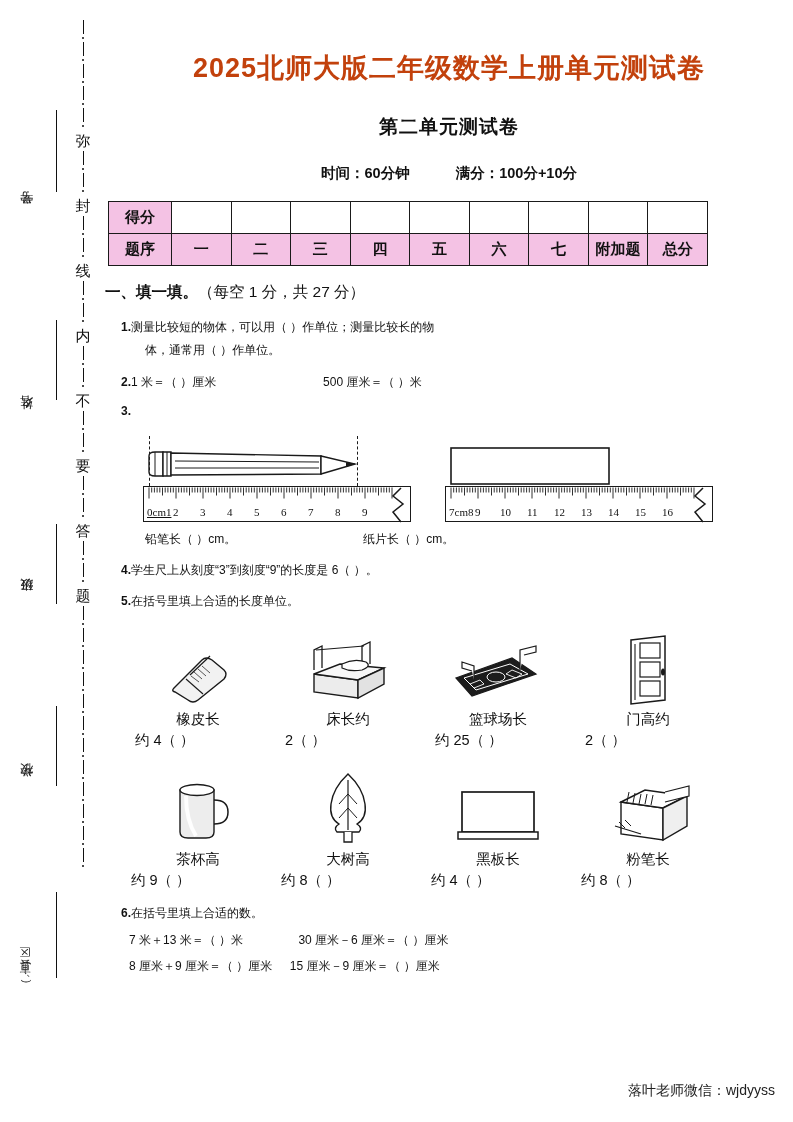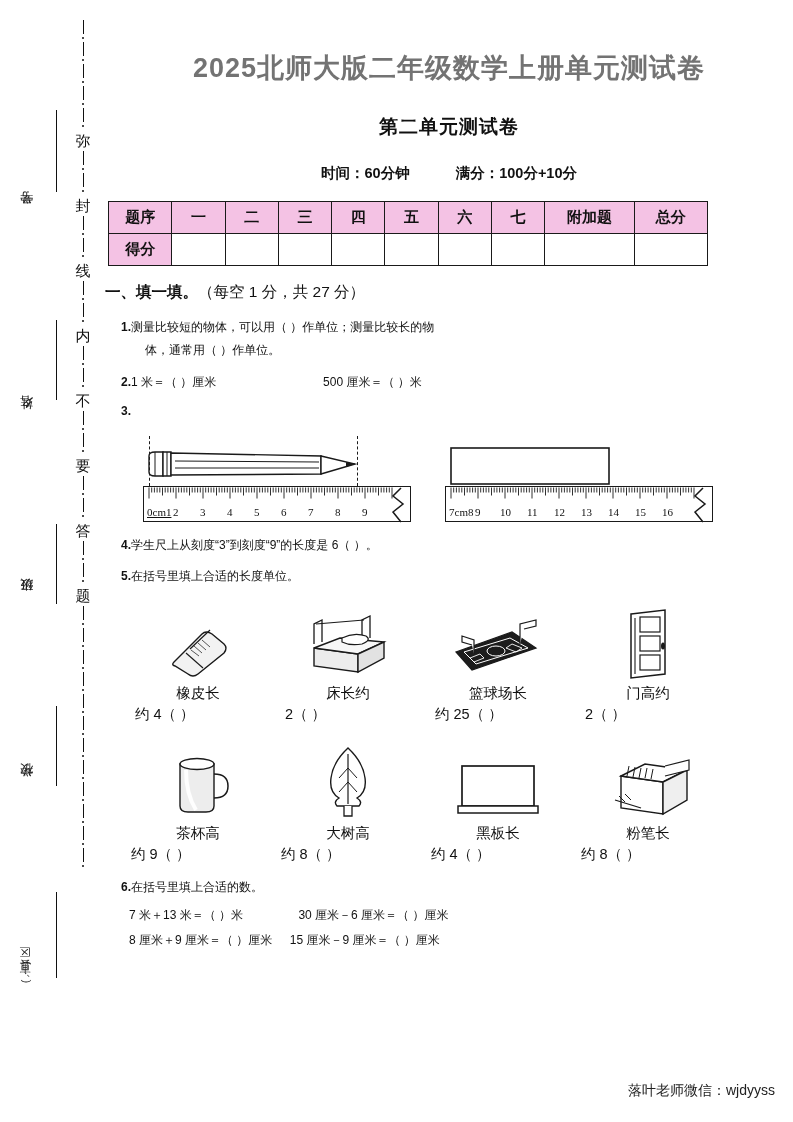--- a/index.html
+++ b/index.html
@@ -30,21 +30,21 @@
     font-size:15px;line-height:1;color:#111;margin:3px 0;
     font-family:"Liberation Sans","DejaVu Sans",sans-serif;
   }
   .dot{width:2px;height:2px;background:#111;border-radius:50%;margin:3px 0;}
 
   
   .sheet{position:absolute;left:105px;top:0;width:688px;height:1122px;}
 
   .title{
     text-align:center;font-size:27px;font-weight:bold;letter-spacing:1px;
-    margin-top:50px;color:#737373;
+    margin-top:50px;color:#c2410c;
     font-family:"Liberation Sans","DejaVu Sans",sans-serif;
   }
   .subtitle{
     text-align:center;font-size:19px;font-weight:bold;margin-top:28px;
     letter-spacing:1px;
     font-family:"Liberation Sans","DejaVu Sans",sans-serif;
   }
   .meta{
     text-align:center;font-size:14.5px;margin-top:24px;font-weight:bold;
     font-family:Liberation Sans, sans-serif;
@@ -218,42 +218,42 @@
   <div class="subtitle">第二单元测试卷</div>
   <div class="meta">
     <span>时间：60分钟</span>
     <span class="gap"></span>
     <span>满分：100分+10分</span>
   </div>
 
   <table class="score">
     <tbody>
       <tr>
+        <td class="pink lbl">得分</td>
+        <td></td>
+        <td></td>
+        <td></td>
+        <td></td>
+        <td></td>
+        <td></td>
+        <td></td>
+        <td></td>
+        <td></td>
+      </tr>
+      <tr>
         <td class="pink lbl">题序</td>
         <td class="pink num">一</td>
         <td class="pink num">二</td>
         <td class="pink num">三</td>
         <td class="pink num">四</td>
         <td class="pink num">五</td>
         <td class="pink num">六</td>
         <td class="pink num">七</td>
         <td class="pink extra">附加题</td>
         <td class="pink total">总分</td>
-      </tr>
-      <tr>
-        <td class="pink lbl">得分</td>
-        <td></td>
-        <td></td>
-        <td></td>
-        <td></td>
-        <td></td>
-        <td></td>
-        <td></td>
-        <td></td>
-        <td></td>
       </tr>
     </tbody>
   </table>
 
   <div class="sec-head">
     <span>一、填一填。</span><span class="light">（每空 1 分，共 27 分）</span>
   </div>
 
   <div class="q">
     <span class="qn">1.</span><span>测量比较短的物体，可以用（          ）作单位；测量比较长的物</span>
@@ -491,20 +491,25 @@
           <line x1="249" y1="1.5" x2="249" y2="12.5" stroke="#1a1a1a" stroke-width="0.9"></line>
         </svg>
       <div class="rnum" style="left:10px;top:72px;">7cm8</div>
       <span id="rr-nums"></span>
       <svg width="26" height="40" viewBox="0 0 26 40" style="position:absolute;left:250px;top:52px;">
         <path d="M14,2 L6,10 L16,18 L6,26 L14,36" fill="none" stroke="#1a1a1a" stroke-width="1.5"></path>
       </svg>
     <div class="rnum" style="left: 36px; top: 72px;">9</div><div class="rnum" style="left: 61px; top: 72px;">10</div><div class="rnum" style="left: 88px; top: 72px;">11</div><div class="rnum" style="left: 115px; top: 72px;">12</div><div class="rnum" style="left: 142px; top: 72px;">13</div><div class="rnum" style="left: 169px; top: 72px;">14</div><div class="rnum" style="left: 196px; top: 72px;">15</div><div class="rnum" style="left: 223px; top: 72px;">16</div></div>
   </div>
 
+  <div class="q" style="margin-top:2px;margin-left:40px;">
+    <span>铅笔长（      ）cm。</span>
+    <span class="sp" style="width:120px;"></span>
+    <span>纸片长（      ）cm。</span>
+  </div>
 
   <div class="q" style="margin-top:8px;">
     <span class="qn">4.</span><span>学生尺上从刻度“3”到刻度“9”的长度是 6（            ）。</span>
   </div>
 
   <div class="q" style="margin-top:8px;">
     <span class="qn">5.</span><span>在括号里填上合适的长度单位。</span>
   </div>
 
   <div class="picgrid">

